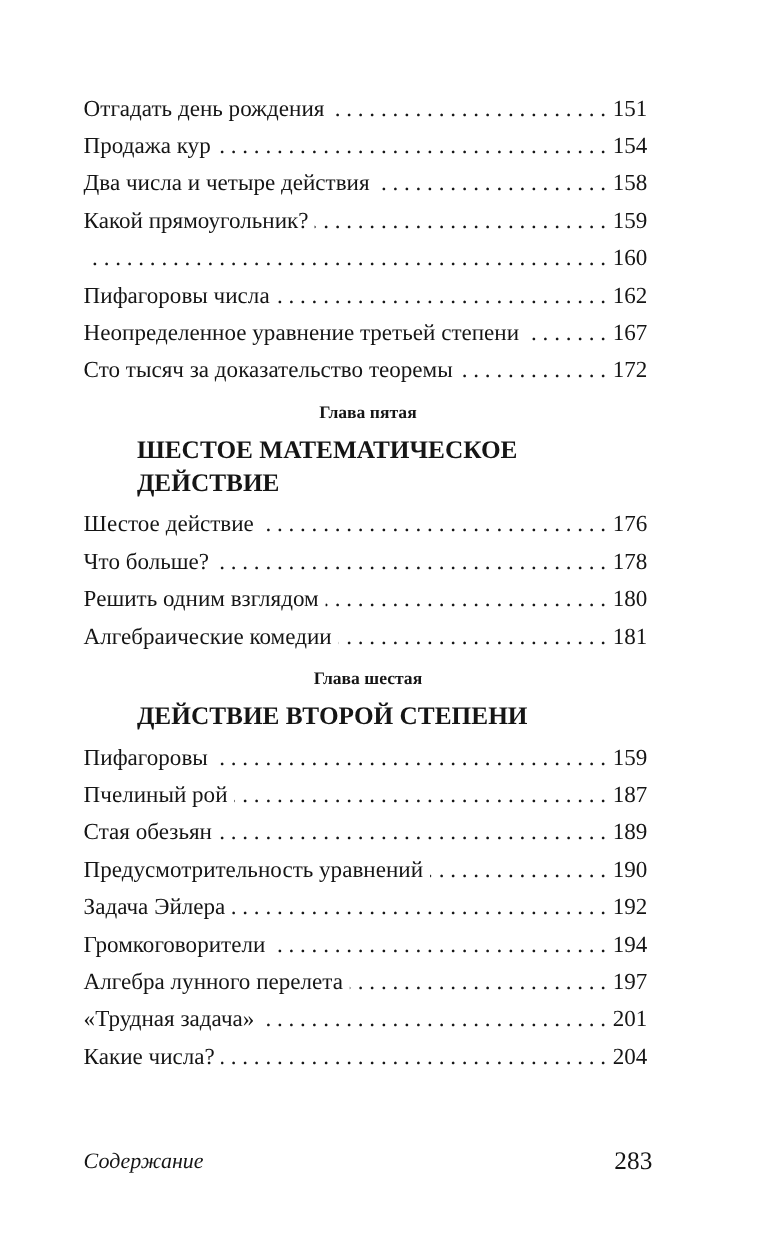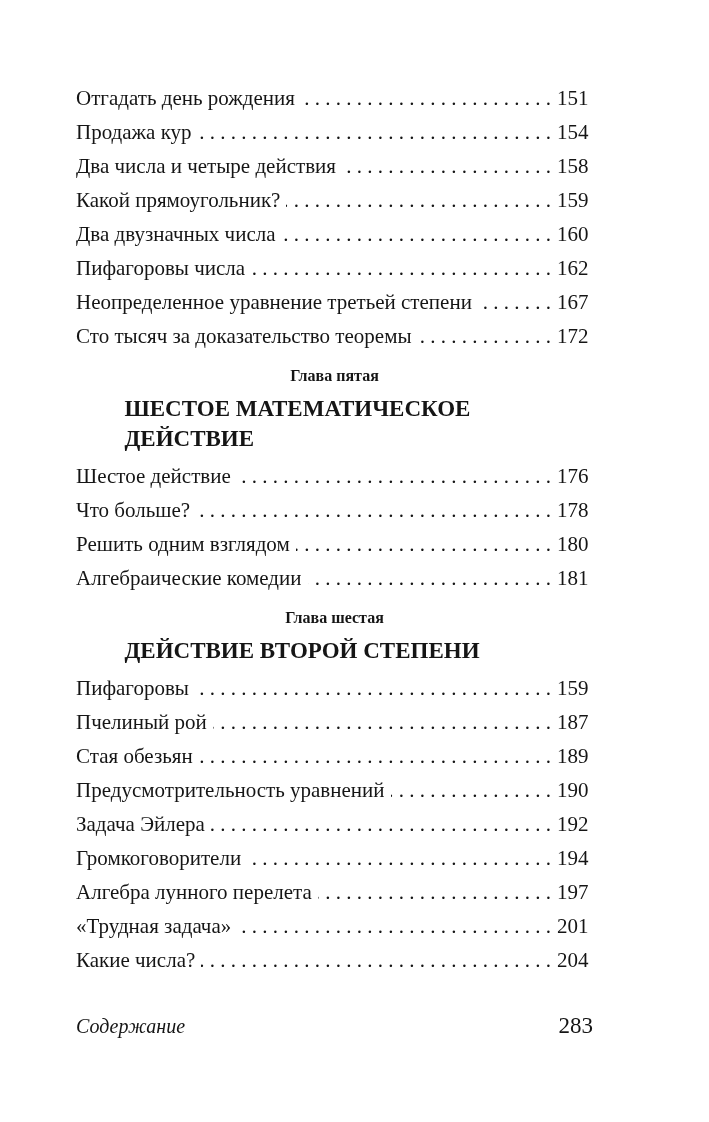--- a/index.html
+++ b/index.html
@@ -53,21 +53,21 @@
     margin: 6px auto 0 auto;
     max-width: 420px;
     font-weight: bold;
     font-size: 23px;
     line-height: 30px;
   }
   .entries { margin-top: 5px; }
   .sec-first .entries { margin-top: 0; }
   .page-footer {
     position: absolute;
-    left: 76px; right: 116px; top: 1013px;
+    left: 76px; right: 116px; top: 1043px;
     display: flex;
     justify-content: space-between;
     align-items: flex-start;
     font-size: 20px;
     line-height: 26px;
   }
   .page-footer .label { font-style: italic; }
   .page-footer .num { font-size: 23px; font-style: normal; }
 </style>
 </head>
@@ -91,21 +91,20 @@
         <span class="t">Два числа и четыре действия</span>
         <span class="dots"></span>
         <span class="p">158</span>
       </div>
       <div class="row">
         <span class="t">Какой прямоугольник?</span>
         <span class="dots"></span>
         <span class="p">159</span>
       </div>
       <div class="row">
-        <span class="t">Два двузначных числа</span>
         <span class="dots"></span>
         <span class="p">160</span>
       </div>
       <div class="row">
         <span class="t">Пифагоровы числа</span>
         <span class="dots"></span>
         <span class="p">162</span>
       </div>
       <div class="row">
         <span class="t">Неопределенное уравнение третьей степени</span>

